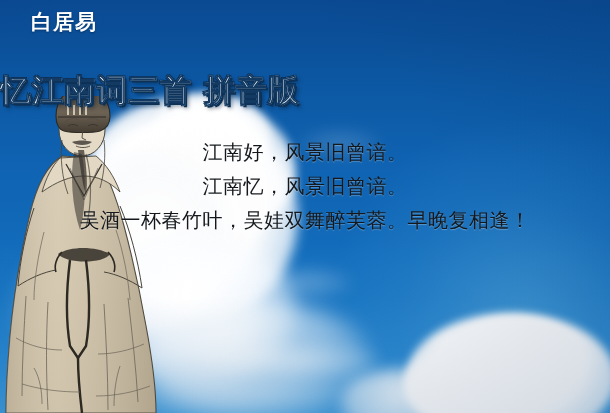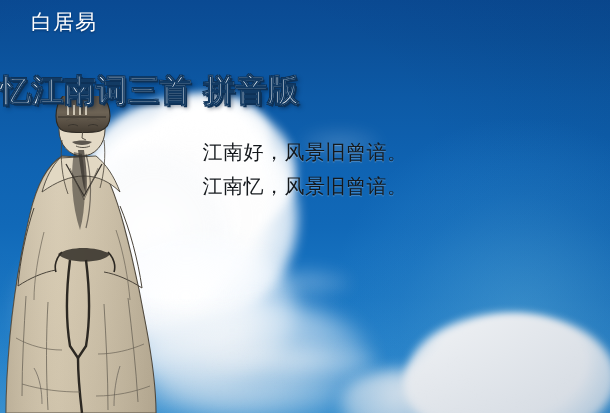--- a/index.html
+++ b/index.html
@@ -85,21 +85,21 @@
   }
   .figure-svg { display: block; width: 100%; height: 100%; }
 
   
   .author-badge {
     position: absolute;
     left: 31px;
     top: 12px;
     color: #ffffff;
     font-size: 21px;
-    font-weight: normal;
+    font-weight: bold;
     letter-spacing: 1px;
     line-height: 1;
     text-shadow: 0 1px 2px rgba(0,20,50,0.45);
   }
   .poster-title {
     position: absolute;
     left: 0;
     right: 0;
     top: 72px;
     text-align: left;
@@ -238,15 +238,16 @@
     </svg>
   </div>
 
   <div class="author-badge">白居易</div>
 
   <div class="poster-title">忆江南词三首 拼音版</div>
 
   <div class="poem">
     <div class="poem-line">江南好，风景旧曾谙。</div>
     <div class="poem-line">江南忆，风景旧曾谙。</div>
+    <div class="poem-line">吴酒一杯春竹叶，吴娃双舞醉芙蓉。早晚复相逢！</div>
   </div>
 
 </div>
 
 </body></html>

